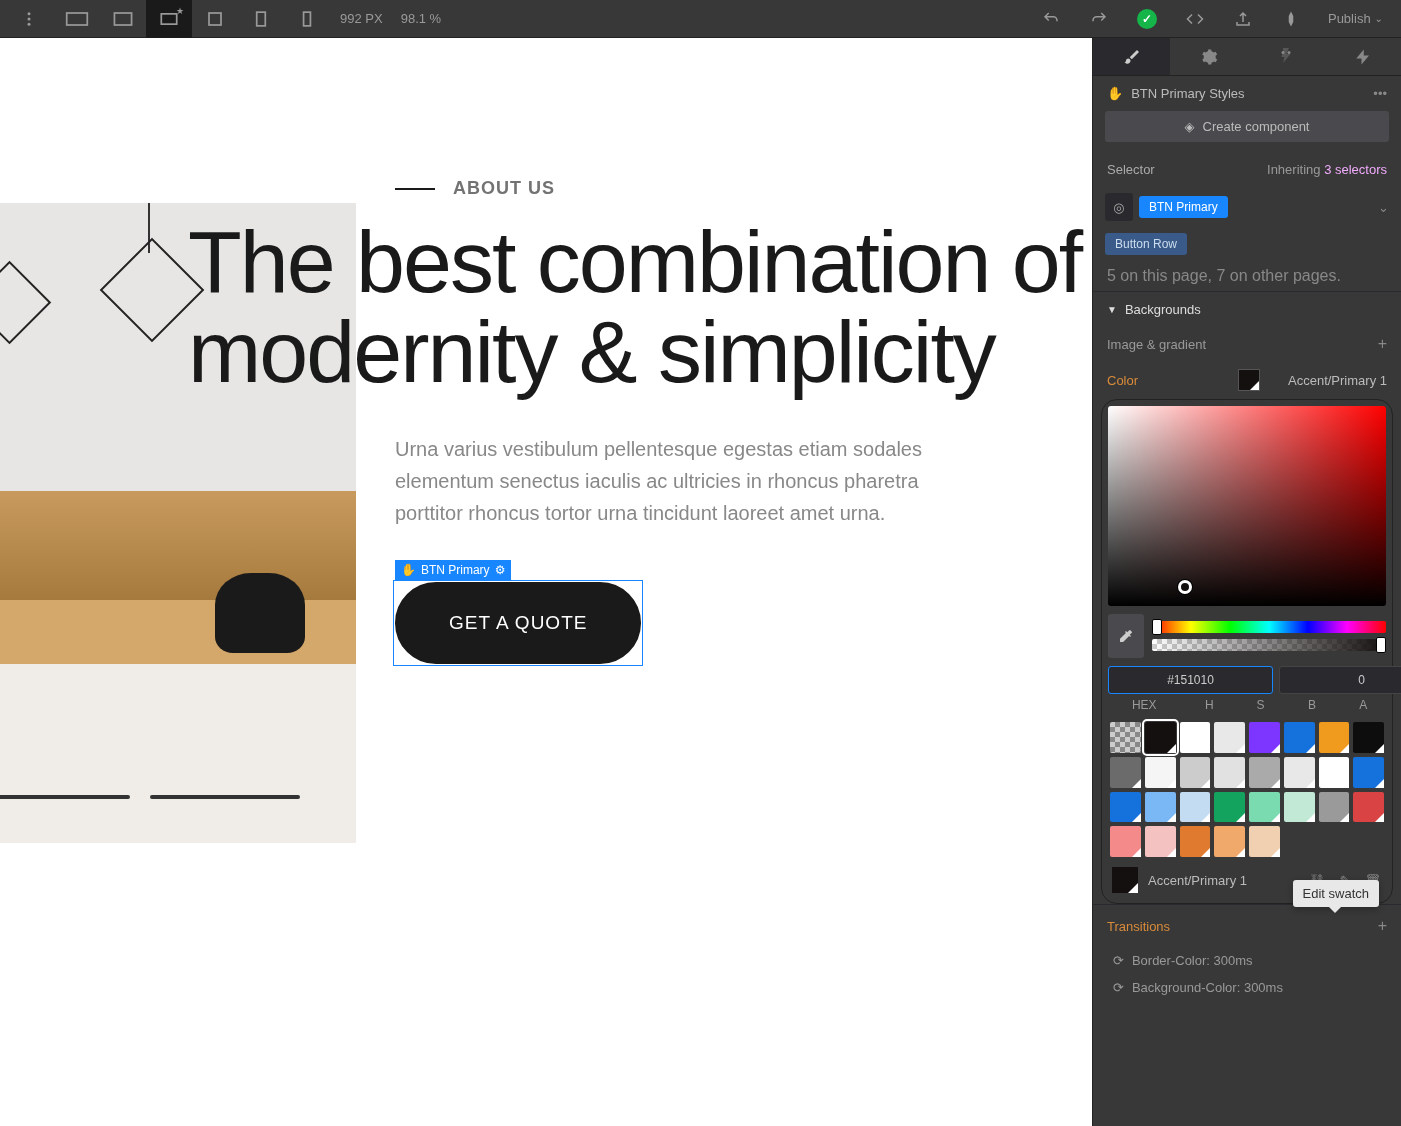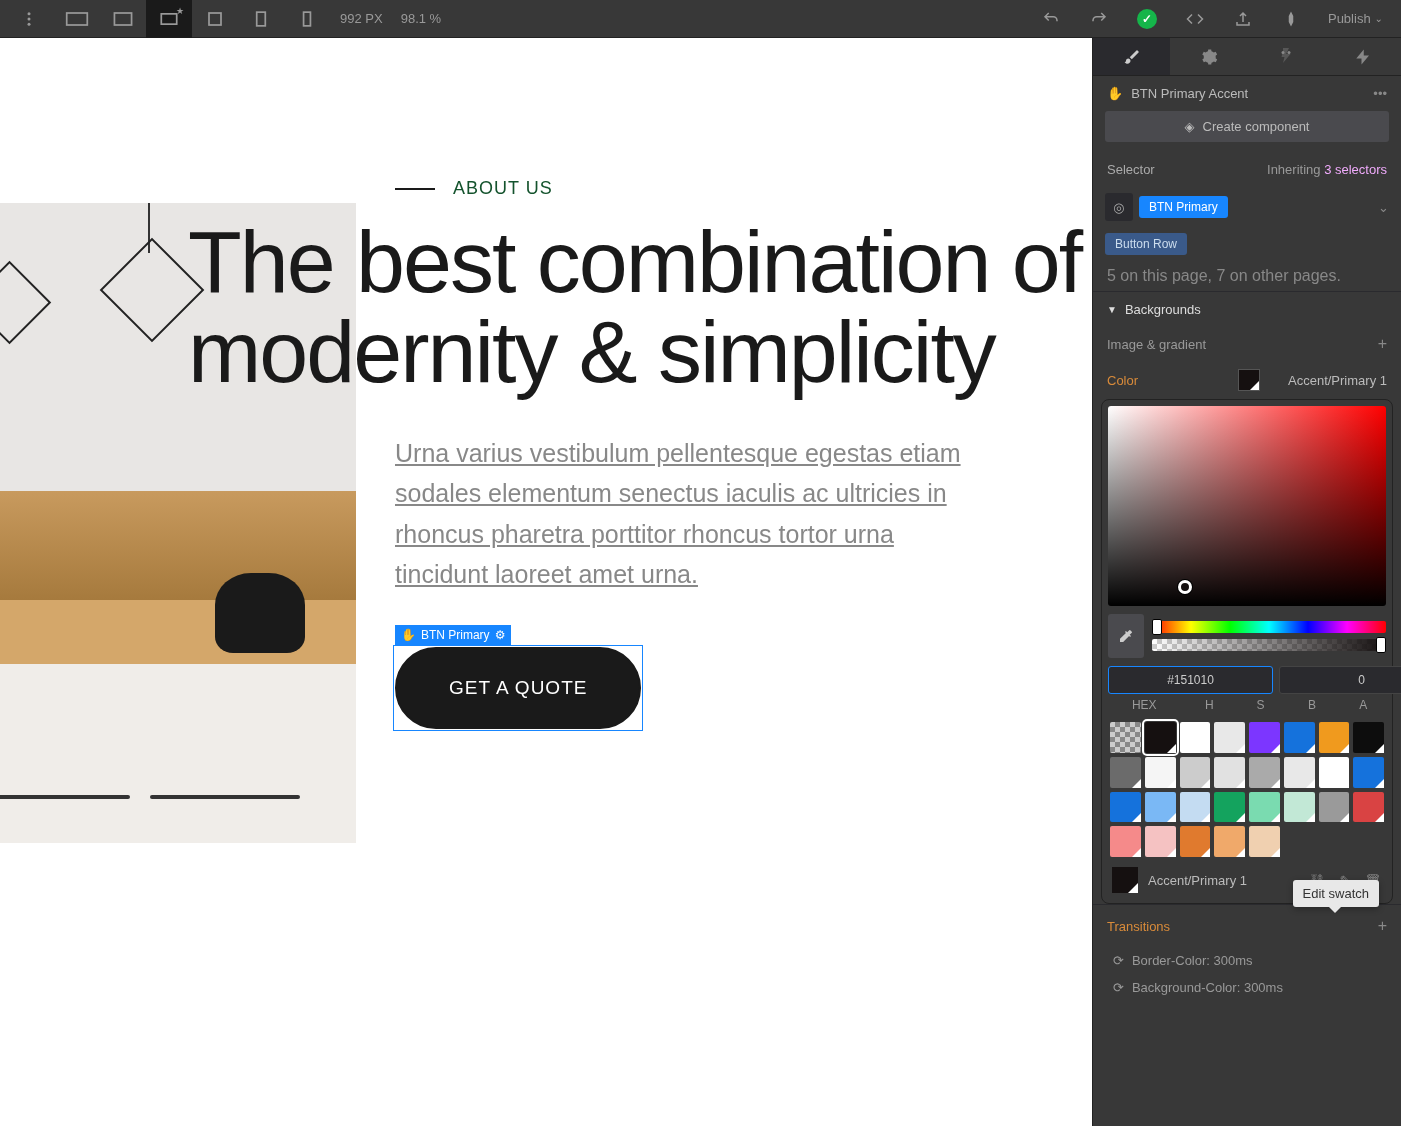--- a/index.html
+++ b/index.html
@@ -26,23 +26,23 @@
 .lamp1::before { content: ''; position: absolute; left: 43px; top: 0; width: 2px; height: 50px; background: #333; }
 .lamp1::after { content: ''; position: absolute; left: 10px; top: 50px; width: 70px; height: 70px; border: 2px solid #222; transform: rotate(45deg); }
 .lamp2 { position: absolute; left: -30px; top: 165px; width: 70px; height: 160px; }
 .lamp2::after { content: ''; position: absolute; left: 10px; top: 70px; width: 55px; height: 55px; border: 2px solid #222; transform: rotate(45deg); }
 .kettle { position: absolute; left: 215px; top: 535px; width: 90px; height: 80px; background: #1a1a1a; border-radius: 40% 40% 20% 20%; }
 .drawer-line1 { position: absolute; left: -20px; top: 757px; width: 150px; height: 4px; background: #333; border-radius: 2px; }
 .drawer-line2 { position: absolute; left: 150px; top: 757px; width: 150px; height: 4px; background: #333; border-radius: 2px; }
 
 .eyebrow-row { display: flex; align-items: center; gap: 18px; margin-left: 395px; margin-bottom: 10px; }
 .eyebrow-line { width: 40px; height: 2px; background: #1a1a1a; }
-.eyebrow-text { font-size: 18px; letter-spacing: 1px; color: #14532d; font-weight: 400; }
+.eyebrow-text { font-size: 18px; letter-spacing: 1px; color: #737373; font-weight: 700; }
 .headline { font-size: 88px; line-height: 1.02; font-weight: 500; color: #1a1a1a; margin-left: 188px; margin-top: 18px; letter-spacing: -2px; }
-.body-text { font-size: 25px; line-height: 1.62; color: #888; margin-left: 395px; margin-top: 36px; max-width: 580px; text-decoration: underline; }
+.body-text { font-size: 20px; line-height: 1.62; color: #888; margin-left: 395px; margin-top: 36px; max-width: 580px; }
 .button-row { display: flex; gap: 30px; margin-left: 395px; margin-top: 52px; }
 .btn-primary { background: #1a1a1a; color: #fff; padding: 28px 52px; border-radius: 50px; font-size: 19px; font-weight: 500; letter-spacing: 1px; border: 2px solid #1a1a1a; }
 .btn-secondary { background: #fff; color: #1a1a1a; padding: 28px 52px; border-radius: 50px; font-size: 19px; font-weight: 500; letter-spacing: 1px; border: 2px solid #1a1a1a; }
 .selection-wrap { position: relative; display: inline-block; }
 .selection-outline { position: absolute; inset: -2px; border: 1px solid #1786ff; pointer-events: none; }
 .selection-tag { position: absolute; top: -22px; left: 0; background: #1786ff; color: #fff; font-size: 12px; padding: 3px 6px; display: flex; align-items: center; gap: 5px; }
 
 
 .right-panel { width: 309px; background: #383838; border-left: 1px solid #222; display: flex; flex-direction: column; font-size: 13px; color: #aaa; overflow: hidden; }
 .panel-tabs { height: 38px; display: flex; border-bottom: 1px solid #222; }
@@ -71,21 +71,21 @@
 .panel-line { padding: 8px 14px; display: flex; justify-content: space-between; align-items: center; color: #999; }
 .plus-icon { color: #888; font-size: 16px; }
 
 .color-swatch-sm { width: 22px; height: 22px; background: #151010; border: 1px solid #555; position: relative; }
 .color-swatch-sm::after { content: ''; position: absolute; right: 0; bottom: 0; width: 0; height: 0; border-left: 9px solid transparent; border-bottom: 9px solid #fff; }
 .color-row { padding: 8px 14px; display: flex; align-items: center; gap: 28px; }
 .color-label-orange { color: #d98b3a; }
 .color-name { color: #bbb; }
 
 
-.color-picker { margin: 0 8px; background: #383838; border: 1px solid #222; border-radius: 8px; padding: 6px; }
+.color-picker { margin: 0 8px; background: #383838; border: 1px solid #222; border-radius: 16px; padding: 6px; }
 .sat-area { position: relative; width: 100%; height: 200px; background: linear-gradient(to bottom, rgba(0,0,0,0) 0%, #000 100%), linear-gradient(to right, #fff 0%, #ff0000 100%); border-radius: 3px; }
 .sat-handle { position: absolute; left: 70px; bottom: 12px; width: 14px; height: 14px; border: 3px solid #fff; border-radius: 50%; background: #151010; box-shadow: 0 0 0 1px #000; }
 .slider-row { display: flex; gap: 8px; margin-top: 8px; align-items: center; }
 .eyedropper-box { width: 36px; height: 44px; background: #4a4a4e; border-radius: 3px; display: flex; align-items: center; justify-content: center; }
 .sliders { flex: 1; display: flex; flex-direction: column; gap: 6px; }
 .hue-slider { height: 12px; background: linear-gradient(to right, #ff0000, #ffff00, #00ff00, #00ffff, #0000ff, #ff00ff, #ff0000); border-radius: 2px; position: relative; }
 .alpha-slider { height: 12px; background: repeating-conic-gradient(#ccc 0% 25%, #fff 0% 50%) 0 0/10px 10px; border-radius: 2px; position: relative; }
 .alpha-slider::before { content: ''; position: absolute; inset: 0; background: linear-gradient(to right, transparent, #151010); border-radius: 2px; }
 .slider-handle { position: absolute; right: 0; top: -2px; width: 10px; height: 16px; background: #fff; border: 1px solid #000; border-radius: 2px; }
 .hue-slider .slider-handle { left: 0; right: auto; }
@@ -253,21 +253,21 @@
         </div>
       <div class="panel-tab">
           <svg width="18" height="18" viewBox="0 0 24 24" fill="currentColor">
             <path d="M13 2L3 14h7v8l10-12h-7V2z"></path>
           </svg>
         </div>
     </div>
 
     <div class="panel-header">
       <span>✋</span>
-      <span class="panel-header-title">BTN Primary Accent</span>
+      <span class="panel-header-title">BTN Primary Styles</span>
       <span class="panel-more">•••</span>
     </div>
 
     <div class="btn-create-component">
       <span>◈</span>
       <span>Create component</span>
     </div>
 
     <div class="section-row">
       <span>Selector</span>

